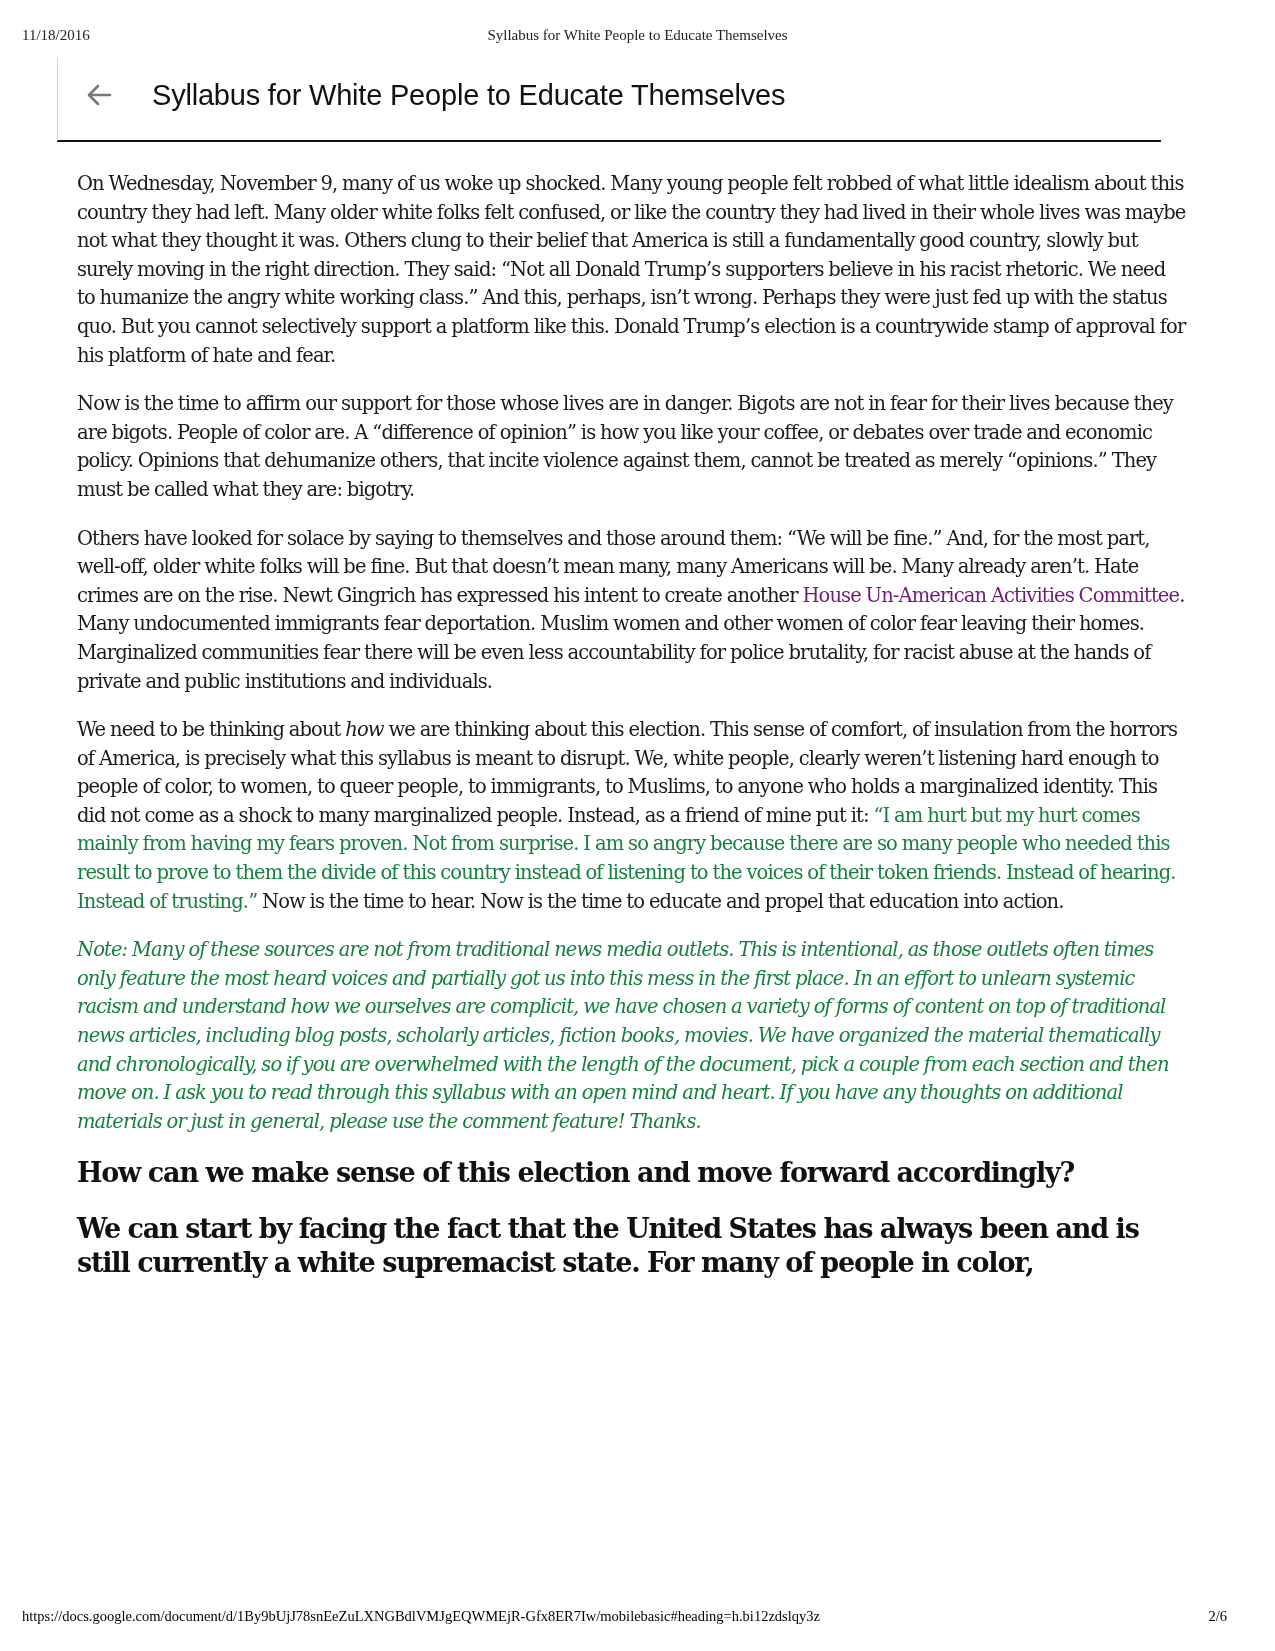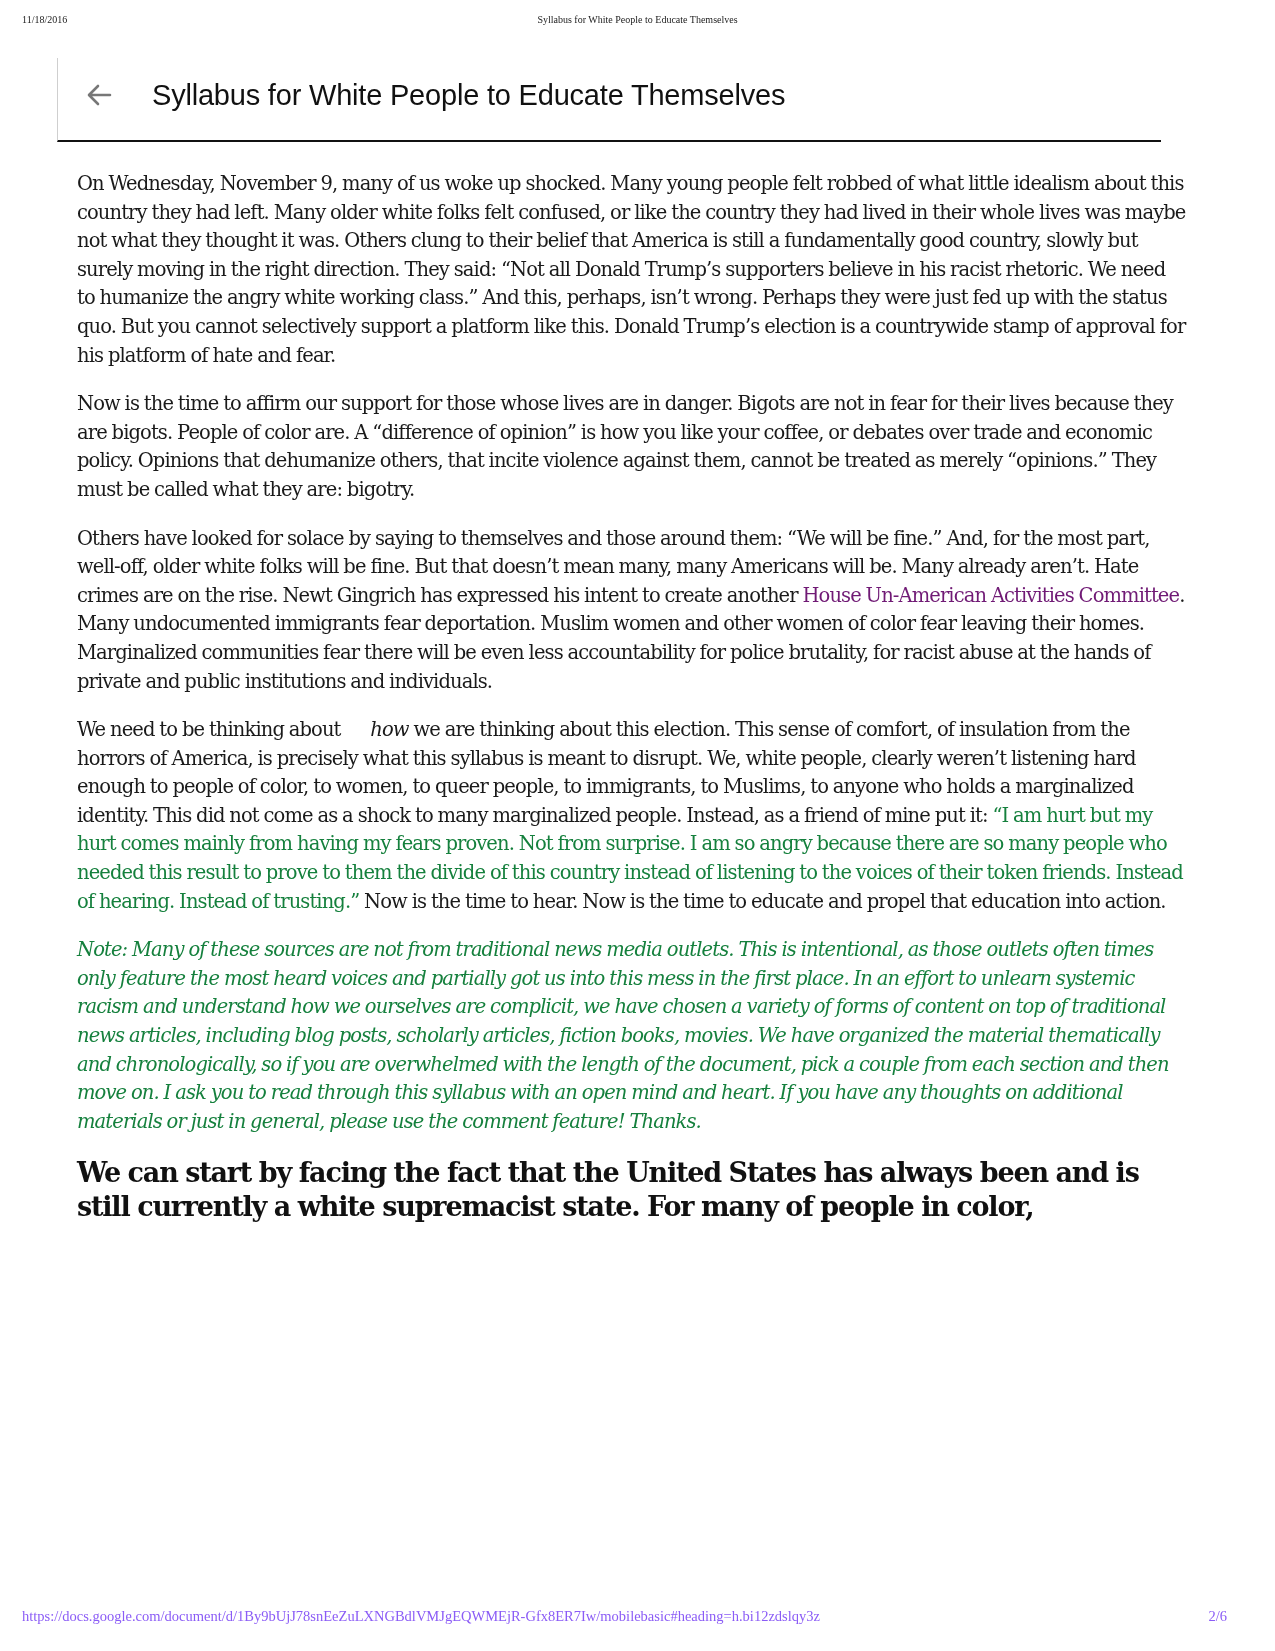--- a/index.html
+++ b/index.html
@@ -1,19 +1,19 @@
 <!DOCTYPE html>
 <html><head>
   <meta charset="utf-8">
   <style>
     html, body { margin: 0; padding: 0; background: #ffffff; }
     body { width: 1275px; height: 1651px; position: relative; overflow: hidden; color: #111; }
     .print-header {
-      position: absolute; top: 12px; left: 0; width: 1275px; height: 24px;
-      font-family: "Liberation Serif", serif; font-size: 10px; color: #222;
+      position: absolute; top: 25px; left: 0; width: 1275px; height: 24px;
+      font-family: "Liberation Serif", serif; font-size: 15px; color: #222;
     }
     .print-date { position: absolute; left: 22px; top: 2px; }
     .print-title { position: absolute; left: 0; width: 1275px; text-align: center; top: 2px; }
     .doc-header {
       position: absolute; top: 58px; left: 57px; width: 1103px; height: 82px;
       border-left: 1px solid #cfcfcf;
       border-bottom: 2px solid #111;
     }
     .back-arrow {
       position: absolute; left: 26px; top: 22px; width: 30px; height: 30px; cursor: pointer;
@@ -22,30 +22,30 @@
       position: absolute; left: 94px; top: 21px;
       font-family: "Liberation Sans", sans-serif; font-size: 29px; color: #111;
       white-space: nowrap; letter-spacing: -0.2px;
     }
     .content {
       position: absolute; top: 170px; left: 77px; width: 1110px;
       font-family: "DejaVu Serif", serif; font-size: 19.5px; line-height: 28.6px; color: #1a1a1a;
       letter-spacing: -0.9px; word-spacing: -0.5px;
     }
     .content p { margin: 0 0 20px 0; }
-    .italic { font-style: italic; margin-left: 25px; }
+    .italic { font-style: italic; }
     .quote { color: #15803d; }
     .link { color: #701a75; }
     .h2 {
       font-family: "DejaVu Serif", serif; font-weight: bold; font-size: 27px; line-height: 34px;
       margin: 4px 0 22px 0; color: #111; letter-spacing: -1.2px;
     }
     .footer {
       position: absolute; top: 1606px; left: 0; width: 1275px; height: 24px;
-      font-family: "Liberation Serif", serif; font-size: 14.5px; color: #8b5cf6;
+      font-family: "Liberation Serif", serif; font-size: 14.5px; color: #000000;
     }
     .footer-url { position: absolute; left: 22px; top: 2px; }
     .footer-page { position: absolute; right: 48px; top: 2px; }
   </style>
 </head>
 <body>
 
 <div class="print-header">
   <span class="print-date">11/18/2016</span>
   <span class="print-title">Syllabus for White People to Educate Themselves</span>
@@ -63,19 +63,20 @@
 <div class="content">
   <p>On Wednesday, November 9, many of us woke up shocked. Many young people felt robbed of what little idealism about this country they had left. Many older white folks felt confused, or like the country they had lived in their whole lives was maybe not what they thought it was. Others clung to their belief that America is still a fundamentally good country, slowly but surely moving in the right direction. They said: “Not all Donald Trump’s supporters believe in his racist rhetoric. We need to humanize the angry white working class.” And this, perhaps, isn’t wrong. Perhaps they were just fed up with the status quo. But you cannot selectively support a platform like this. Donald Trump’s election is a countrywide stamp of approval for his platform of hate and fear.</p>
   <p>Now is the time to affirm our support for those whose lives are in danger. Bigots are not in fear for their lives because they are bigots. People of color are. A “difference of opinion” is how you like your coffee, or debates over trade and economic policy. Opinions that dehumanize others, that incite violence against them, cannot be treated as merely “opinions.” They must be called what they are: bigotry.</p>
   <p>
     <span>Others have looked for solace by saying to themselves and those around them: “We will be fine.” And, for the most part, well-off, older white folks will be fine. But that doesn’t mean many, many Americans will be. Many already aren’t. Hate crimes are on the rise. Newt Gingrich has expressed his intent to create another </span><span class="link">House Un-American Activities Committee</span><span>. Many undocumented immigrants fear deportation. Muslim women and other women of color fear leaving their homes. Marginalized communities fear there will be even less accountability for police brutality, for racist abuse at the hands of private and public institutions and individuals.</span>
   </p>
   <p>
     <span>We need to be thinking about </span><span class="italic">how</span><span> we are thinking about this election. This sense of comfort, of insulation from the horrors of America, is precisely what this syllabus is meant to disrupt. We, white people, clearly weren’t listening hard enough to people of color, to women, to queer people, to immigrants, to Muslims, to anyone who holds a marginalized identity. This did not come as a shock to many marginalized people. Instead, as a friend of mine put it: </span><span class="quote">“I am hurt but my hurt comes mainly from having my fears proven. Not from surprise. I am so angry because there are so many people who needed this result to prove to them the divide of this country instead of listening to the voices of their token friends. Instead of hearing. Instead of trusting.”</span><span> Now is the time to hear. Now is the time to educate and propel that education into action.</span>
   </p>
   <p class="italic quote">Note: Many of these sources are not from traditional news media outlets. This is intentional, as those outlets often times only feature the most heard voices and partially got us into this mess in the first place. In an effort to unlearn systemic racism and understand how we ourselves are complicit, we have chosen a variety of forms of content on top of traditional news articles, including blog posts, scholarly articles, fiction books, movies. We have organized the material thematically and chronologically, so if you are overwhelmed with the length of the document, pick a couple from each section and then move on. I ask you to read through this syllabus with an open mind and heart. If you have any thoughts on additional materials or just in general, please use the comment feature! Thanks.</p>
+  <div class="h2">How can we make sense of this election and move forward accordingly?</div>
   <div class="h2">We can start by facing the fact that the United States has always been and is still currently a white supremacist state. For many of people in color,</div>
 </div>
 
 <div class="footer">
   <span class="footer-url">https://docs.google.com/document/d/1By9bUjJ78snEeZuLXNGBdlVMJgEQWMEjR-Gfx8ER7Iw/mobilebasic#heading=h.bi12zdslqy3z</span>
   <span class="footer-page">2/6</span>
 </div>
 
 </body></html>

